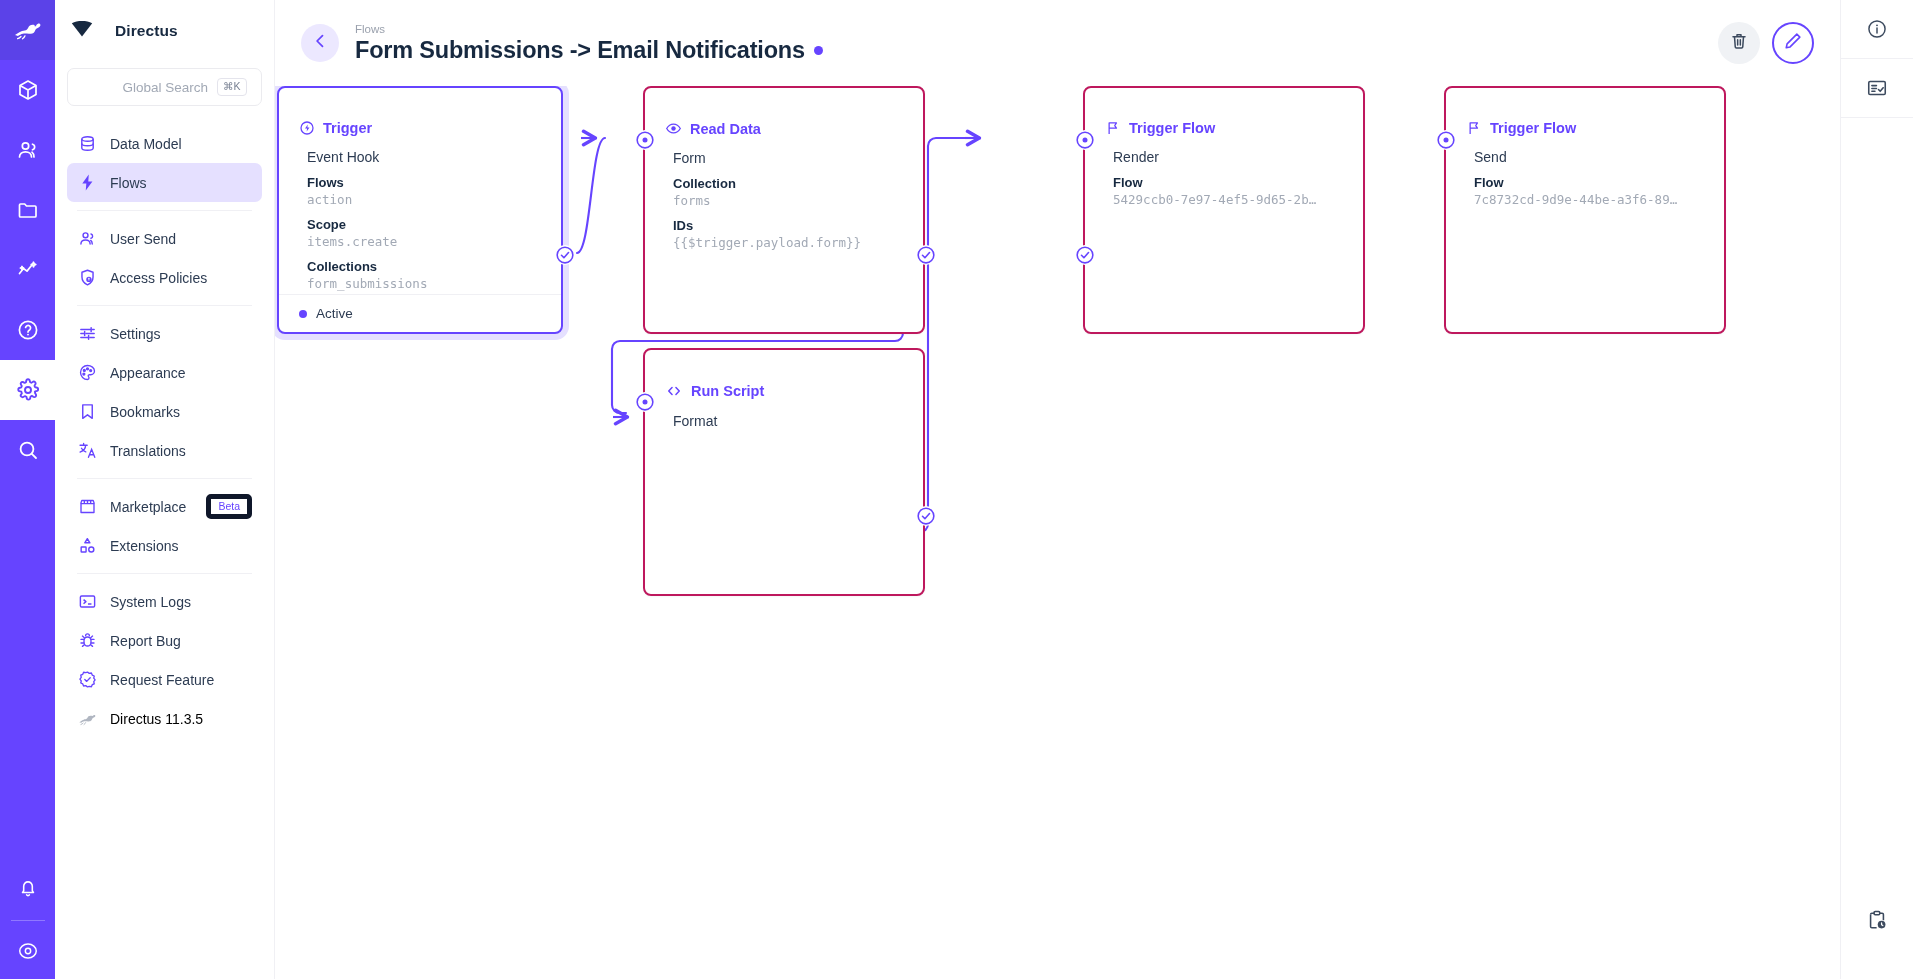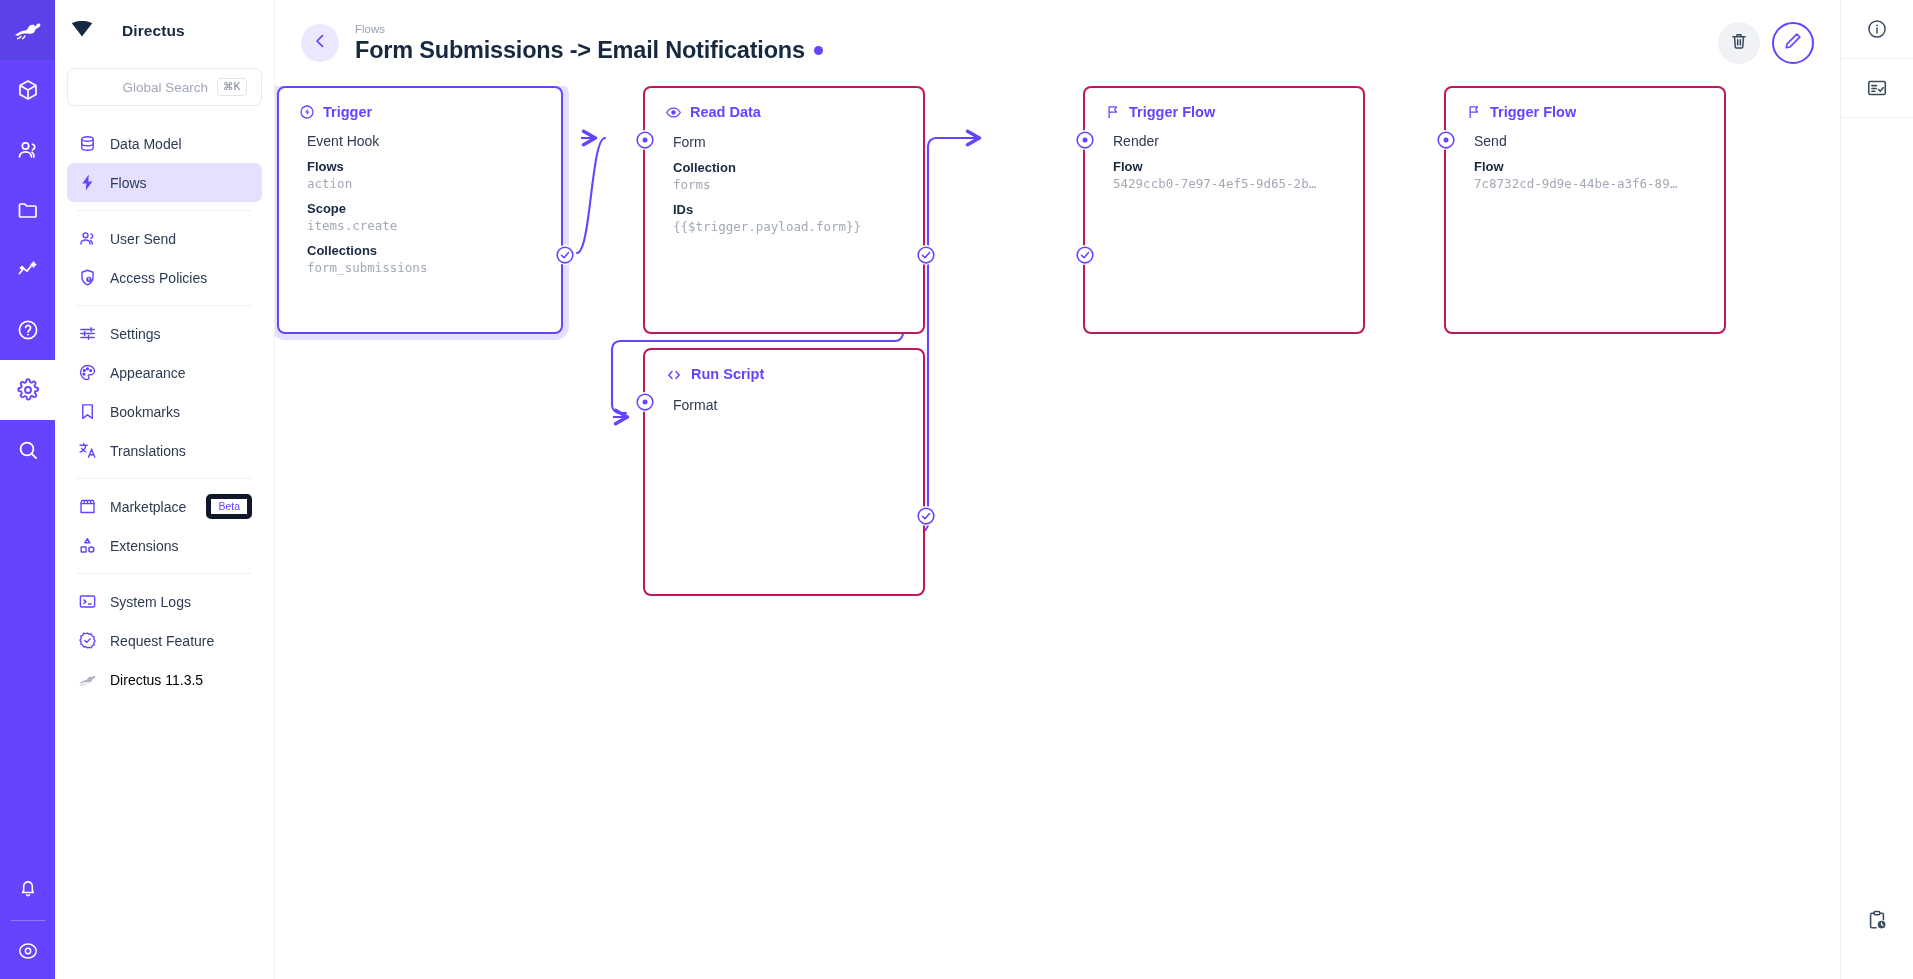--- a/index.html
+++ b/index.html
@@ -29,21 +29,21 @@
   .rail-divider { width: 34px; height: 1px; background: rgba(255,255,255,0.28); margin: 2px 0; }
   .rail-btn svg { display: block; }
 
   
   .nav {
     width: 220px; flex: 0 0 220px; height: 979px;
     background: #ffffff; border-right: 1px solid #f0f0f4;
     display: flex; flex-direction: column; padding: 0;
   }
   .nav-header {
-    height: 62px; display: flex; align-items: center; gap: 29px;
+    height: 62px; display: flex; align-items: center; gap: 22px;
     padding: 0 16px;
   }
   .nav-logo-title { font-size: 15.5px; font-weight: 700; color: #172940; letter-spacing: .1px; }
   .search-box {
     margin: 6px 12px 18px 12px; height: 38px;
     border: 1px solid #ebebef; border-radius: 7px;
     display: flex; align-items: center; justify-content: center; gap: 9px;
     cursor: text; background:#fff;padding-left:40px;
   }
   .search-placeholder { color: #a2a9b5; font-size: 13.5px; }
@@ -100,23 +100,23 @@
   .node {
     position: absolute; background: #ffffff;
     border: 2px solid #be185d; border-radius: 8px;
     box-shadow: 0 1px 2px rgba(23,41,64,0.04);
   }
   .node.is-trigger {
     border: 2px solid #6644ff;
     box-shadow: 0 0 0 6px #e5e0ff;
   }
   .node-title {
-    display: flex; align-items: flex-start; gap: 8px;
+    display: flex; align-items: center; gap: 8px;
     color: #6644ff; font-size: 14.5px; font-weight: 700;
-    padding: 16px 20px 0 20px;
+    padding: 32px 20px 0 20px;
   }
   .node-title .t-ico { display:flex; align-items:center; justify-content:center; }
   .node-body { padding: 6px 20px 0 28px; }
   .node-sub { font-size: 14px; color: #2c3b52; padding-top: 7px; }
   .field-key { font-size: 13px; font-weight: 700; color: #172940; margin-top: 10px; }
   .field-val {
     font-family: "DejaVu Sans Mono", monospace;
     font-size: 12.5px; color: #a2a9b5; margin-top: 2px;
     white-space: nowrap; overflow: hidden;
   }
@@ -365,20 +365,29 @@
       <div class="nav-item">
         <span class="ico">
           <svg width="19" height="19" viewBox="0 0 24 24" fill="none" stroke="currentColor" stroke-width="1.8" stroke-linejoin="round">
             <rect x="3" y="5" width="18" height="14" rx="1.6"></rect>
               <path d="M7 9.6l3 2.6-3 2.6M12.6 15.2h4.4"></path>
           </svg>
         </span>
         <span class="label">System Logs</span>
       </div>
 
+      <div class="nav-item">
+        <span class="ico">
+          <svg width="19" height="19" viewBox="0 0 24 24" fill="none" stroke="currentColor" stroke-width="1.7" stroke-linecap="round">
+            <rect x="7.6" y="7.6" width="8.8" height="11.4" rx="4.4"></rect>
+            <path d="M9.6 6a2.4 2.4 0 014.8 0M3.8 10.6h3.8M16.4 10.6h3.8M3.8 15.2h3.8M16.4 15.2h3.8M5.6 6.4l2.4 2M18.4 6.4l-2.4 2M5.6 19.4l2.4-2M18.4 19.4l-2.4-2"></path>
+          </svg>
+        </span>
+        <span class="label">Report Bug</span>
+      </div>
 
       <div class="nav-item">
         <span class="ico">
           <svg width="19" height="19" viewBox="0 0 24 24" fill="none" stroke="currentColor" stroke-width="1.7" stroke-linejoin="round">
             <path d="M12 2.6l2.2 1.7 2.7-.5 1.1 2.6 2.5 1.2-.6 2.7 1.7 2.2-1.7 2.2.6 2.7-2.5 1.2-1.1 2.6-2.7-.5L12 21.4l-2.2-1.7-2.7.5-1.1-2.6-2.5-1.2.6-2.7L2.4 11.5l1.7-2.2-.6-2.7 2.5-1.2 1.1-2.6 2.7.5L12 2.6z"></path>
             <path d="M8.6 12l2.4 2.4 4.4-4.6" stroke-linecap="round"></path>
           </svg>
         </span>
         <span class="label">Request Feature</span>
       </div>
@@ -470,20 +479,24 @@
         </div>
         <div class="node-body">
           <div class="node-sub">Event Hook</div>
           <div class="field-key">Flows</div>
           <div class="field-val">action</div>
           <div class="field-key">Scope</div>
           <div class="field-val">items.create</div>
           <div class="field-key">Collections</div>
           <div class="field-val">form_submissions</div>
         </div>
+        <div class="node-footer">
+          <span class="footer-dot"></span>
+          <span>Active</span>
+        </div>
         <div class="port" style="left:276px; top:157px;">
           <svg width="20" height="20" viewBox="0 0 24 24" fill="#fff" stroke="#6644ff" stroke-width="1.9" stroke-linecap="round" stroke-linejoin="round">
             <circle cx="12" cy="12" r="9.4"></circle>
               <path d="M7.8 12.3l2.9 3 5.5-6.2" fill="none"></path>
           </svg>
         </div>
       </div>
 
       <div class="node" style="left:368px; top:0px; width:282px; height:248px;">
         <div class="node-title">

